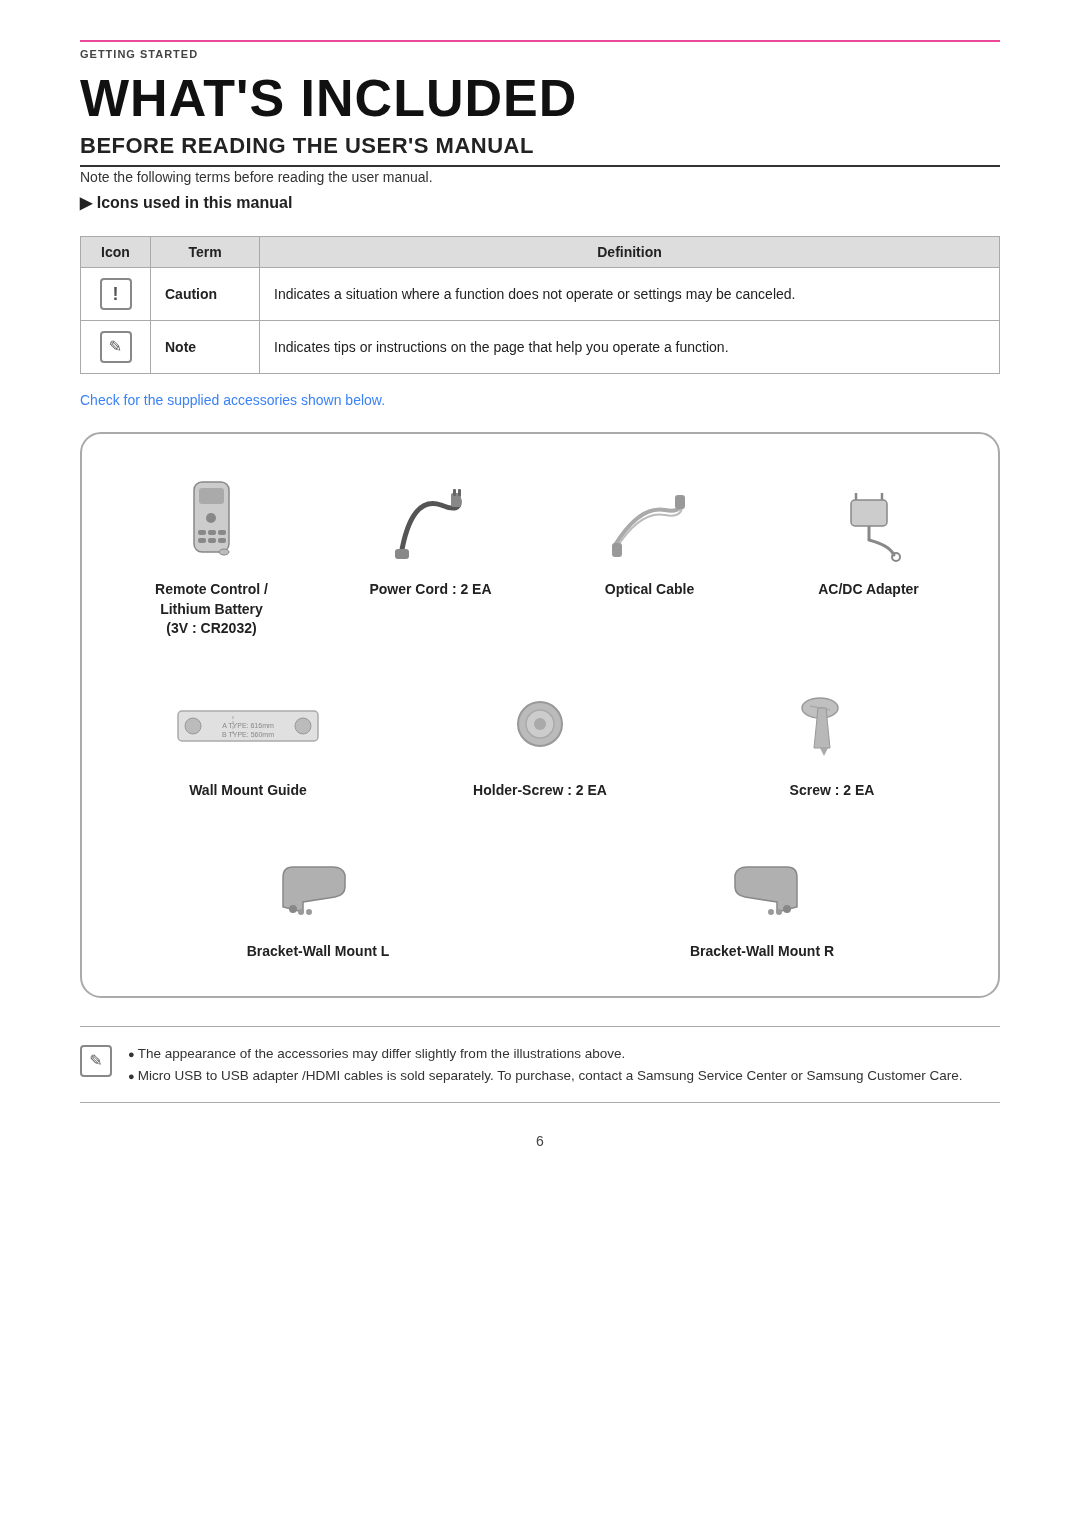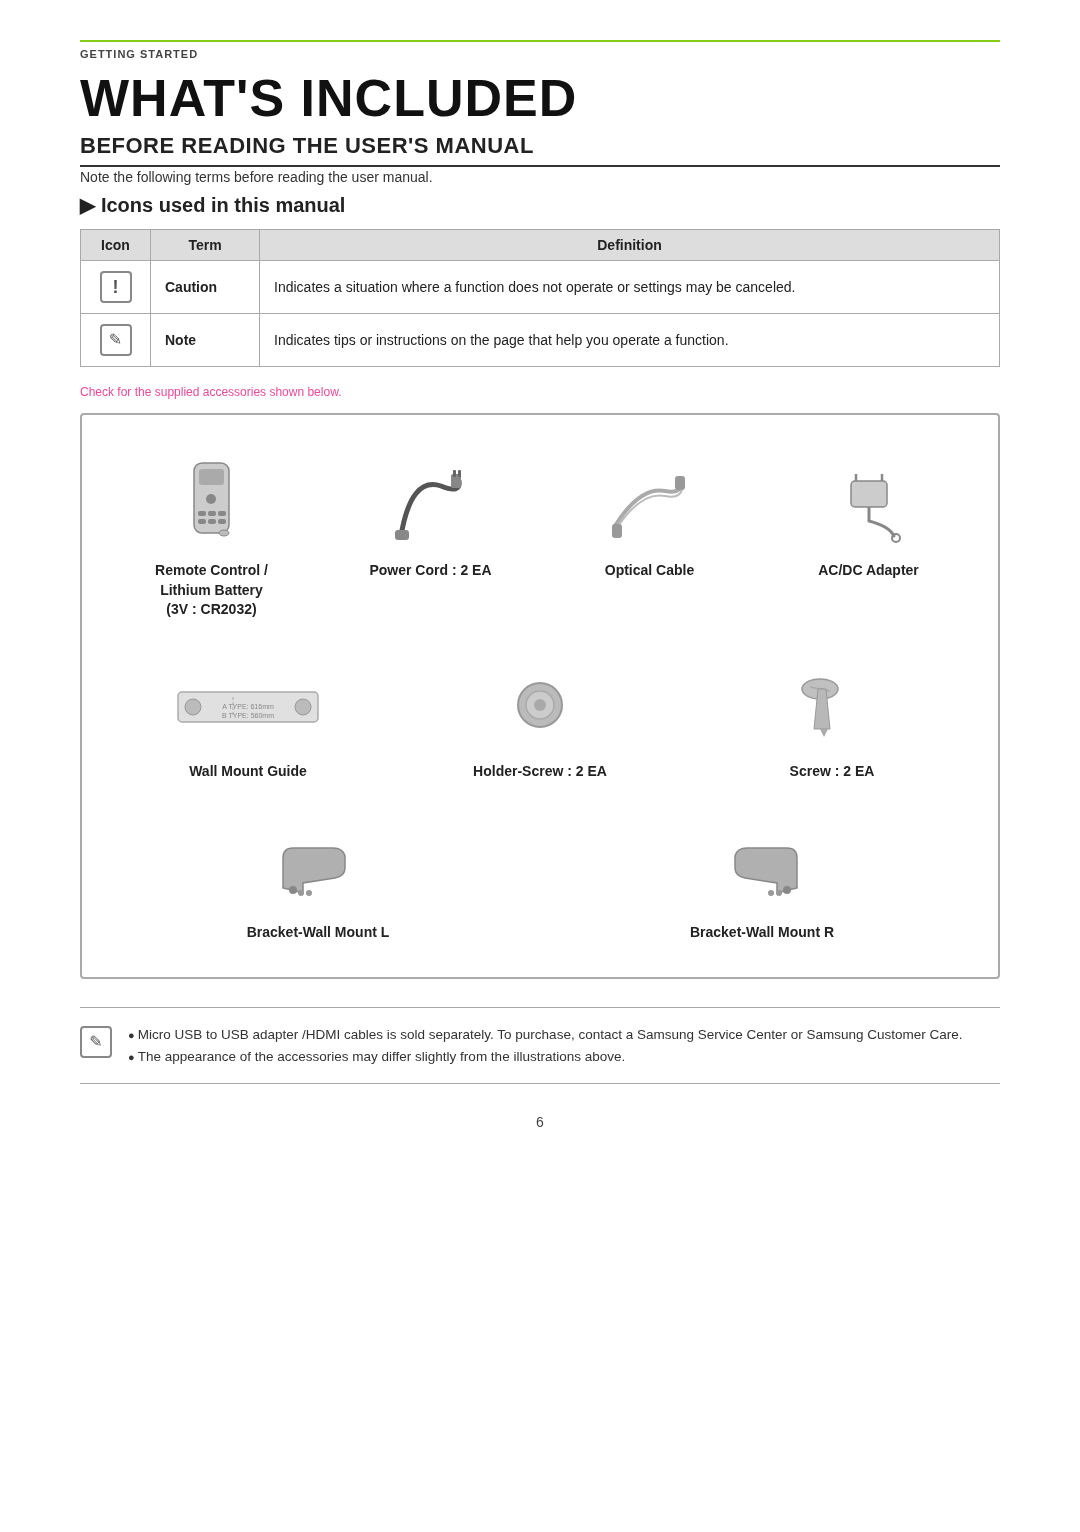--- a/index.html
+++ b/index.html
@@ -11,44 +11,44 @@
       min-height: 1532px;
       padding: 40px 80px 60px 80px;
       font-size: 15px;
     }
     .getting-started {
       font-size: 11px;
       font-weight: bold;
       letter-spacing: 1px;
       color: #444;
       text-transform: uppercase;
-      border-top: 2px solid #84cc16;
+      border-top: 2px solid #ec4899;
       padding-top: 6px;
       margin-bottom: 8px;
     }
     .page-title {
       font-size: 52px;
       font-weight: bold;
       letter-spacing: 1px;
       margin-bottom: 5px;
       color: #111;
     }
     .section-title {
       font-size: 22px;
       font-weight: bold;
       letter-spacing: 0.5px;
       border-bottom: 2px solid #333;
       padding-bottom: 6px;
       margin-bottom: 2px;
       text-transform: uppercase;
     }
     .subtitle {
-      font-size: 20px;
-      font-weight: bold;
-      margin-bottom: 12px;
+      font-size: 16px;
+      font-weight: bold;
+      margin-bottom: 24px;
     }
     .subtitle::before {
       content: '▶ ';
     }
     .note-text {
       font-size: 14px;
       margin-bottom: 8px;
       color: #333;
     }
     
@@ -91,28 +91,28 @@
       width: 32px;
       height: 32px;
       border: 2px solid #888;
       border-radius: 4px;
       text-align: center;
       line-height: 28px;
       font-size: 16px;
       color: #555;
     }
     .check-text {
-      font-size: 12px;
-      margin-bottom: 14px;
-      color: #ec4899;
+      font-size: 14px;
+      margin-bottom: 24px;
+      color: #3b82f6;
     }
     
     .accessories-box {
       border: 2px solid #aaa;
-      border-radius: 4px;
+      border-radius: 21px;
       padding: 28px 20px 20px 20px;
       margin-bottom: 28px;
     }
     .accessories-grid {
       display: grid;
       grid-template-columns: repeat(4, 1fr);
       gap: 0;
       margin-bottom: 0;
     }
     .accessory-item {
@@ -352,19 +352,19 @@
   </div>
 
 </div>
 
 <div class="bottom-note">
   <div class="bottom-note-icon">
     <span class="icon-note">✎</span>
   </div>
   <div class="bottom-note-text">
     <ul>
+      <li>The appearance of the accessories may differ slightly from the illustrations above.</li>
       <li>Micro USB to USB adapter /HDMI cables is sold separately. To purchase, contact a Samsung Service Center or Samsung Customer Care.</li>
-      <li>The appearance of the accessories may differ slightly from the illustrations above.</li>
     </ul>
   </div>
 </div>
 
 <div class="page-number">6</div>
 
 </body></html>

